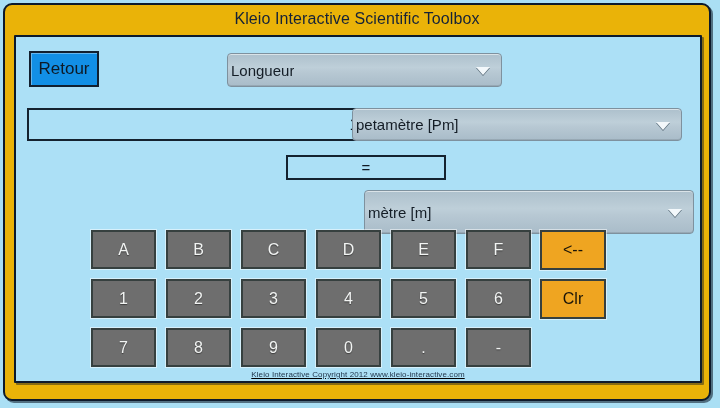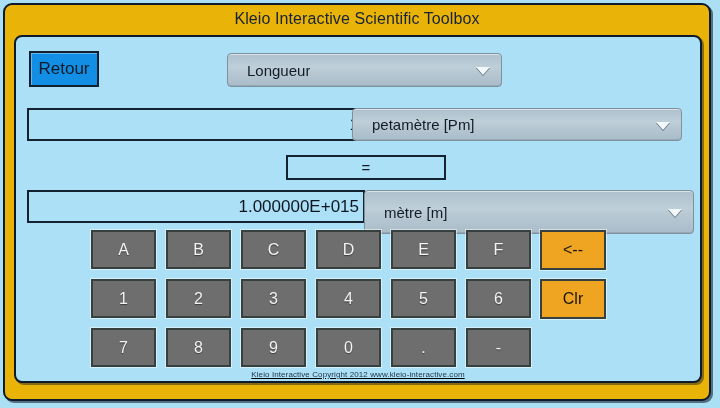--- a/index.html
+++ b/index.html
@@ -50,21 +50,21 @@
   
   #content-panel {
     position: absolute;
     left: 9px;
     top: 30px;
     width: 688px;
     height: 348px;
     box-sizing: border-box;
     background: #ace0f6;
     border: 2px solid #0d1a2b;
-    border-radius: 8px;
+    border-radius: 1px;
     box-shadow: 2px 2px 0 0 rgba(10,20,35,0.45);
   }
 
   
   #top-row {
     position: absolute;
     left: 0;
     top: 0;
     width: 100%;
     height: 56px;
@@ -97,21 +97,21 @@
     display: flex;
     align-items: center;
     cursor: pointer;
     position: relative;
     box-shadow: 0 1px 0 0 rgba(255,255,255,0.55) inset,
                 0 -1px 0 0 rgba(0,0,0,0.10) inset;
   }
   .combo-label {
     font-size: 15px;
     color: #141d26;
-    padding-left: 19px;
+    padding-left: 3px;
     white-space: nowrap;
     overflow: hidden;
   }
   .combo-arrow {
     position: absolute;
     right: 11px;
     top: 50%;
     margin-top: -3px;
     width: 0;
     height: 0;
@@ -268,23 +268,20 @@
 
     <div id="input-unit-combo" class="combo">
       <span class="combo-label">petamètre [Pm]</span>
       <span class="combo-arrow"></span>
     </div>
 
     <div id="equals-box">
       <span id="equals-sign">=</span>
     </div>
 
-    <div id="output-value-field" class="value-field">
-      <span class="value-field-text">1.000000E+015</span>
-    </div>
 
     <div id="output-unit-combo" class="combo">
       <span class="combo-label">mètre [m]</span>
       <span class="combo-arrow"></span>
     </div>
 
     <div id="keypad">
       <div class="keypad-row" id="keypad-row-0">
           <div class="key" style="left: 75px;">
             <span class="key-label">A</span>

